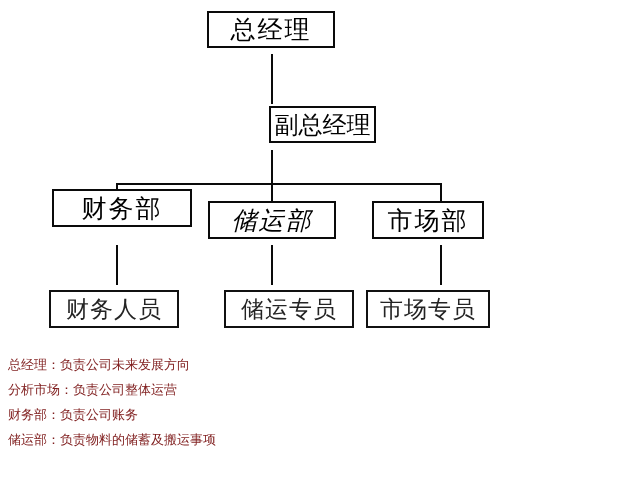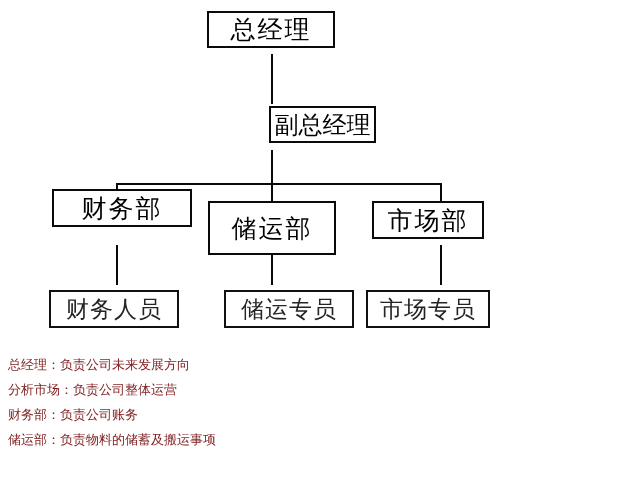--- a/index.html
+++ b/index.html
@@ -55,21 +55,21 @@
     font-size: 24px;
     letter-spacing: 0px;
   }
   .node.level4 { border-width: 2px; border-color: #111111; }
 
   
   .n-gm        { left: 207px; top: 11px;  width: 128px; height: 37px; }
   .n-dgm       { left: 221px; top: 106px; width: 107px; height: 37px; margin-left: 48px; }
 
   .n-finance   { left: 52px;  top: 189px; width: 140px; height: 38px; }
-  .n-logistics { left: 208px; top: 201px; width: 128px; height: 54px; }
+  .n-logistics { left: 208px; top: 201px; width: 128px; height: 38px; font-style: italic; }
   .n-market    { left: 372px; top: 201px; width: 112px; height: 38px; }
 
   .n-fin-staff { left: 49px;  top: 290px; width: 130px; height: 38px; }
   .n-log-staff { left: 224px; top: 290px; width: 130px; height: 38px; }
   .n-mkt-staff { left: 366px; top: 290px; width: 124px; height: 38px; }
 
   
   .conn {
     position: absolute;
     background: #0a0a0a;

